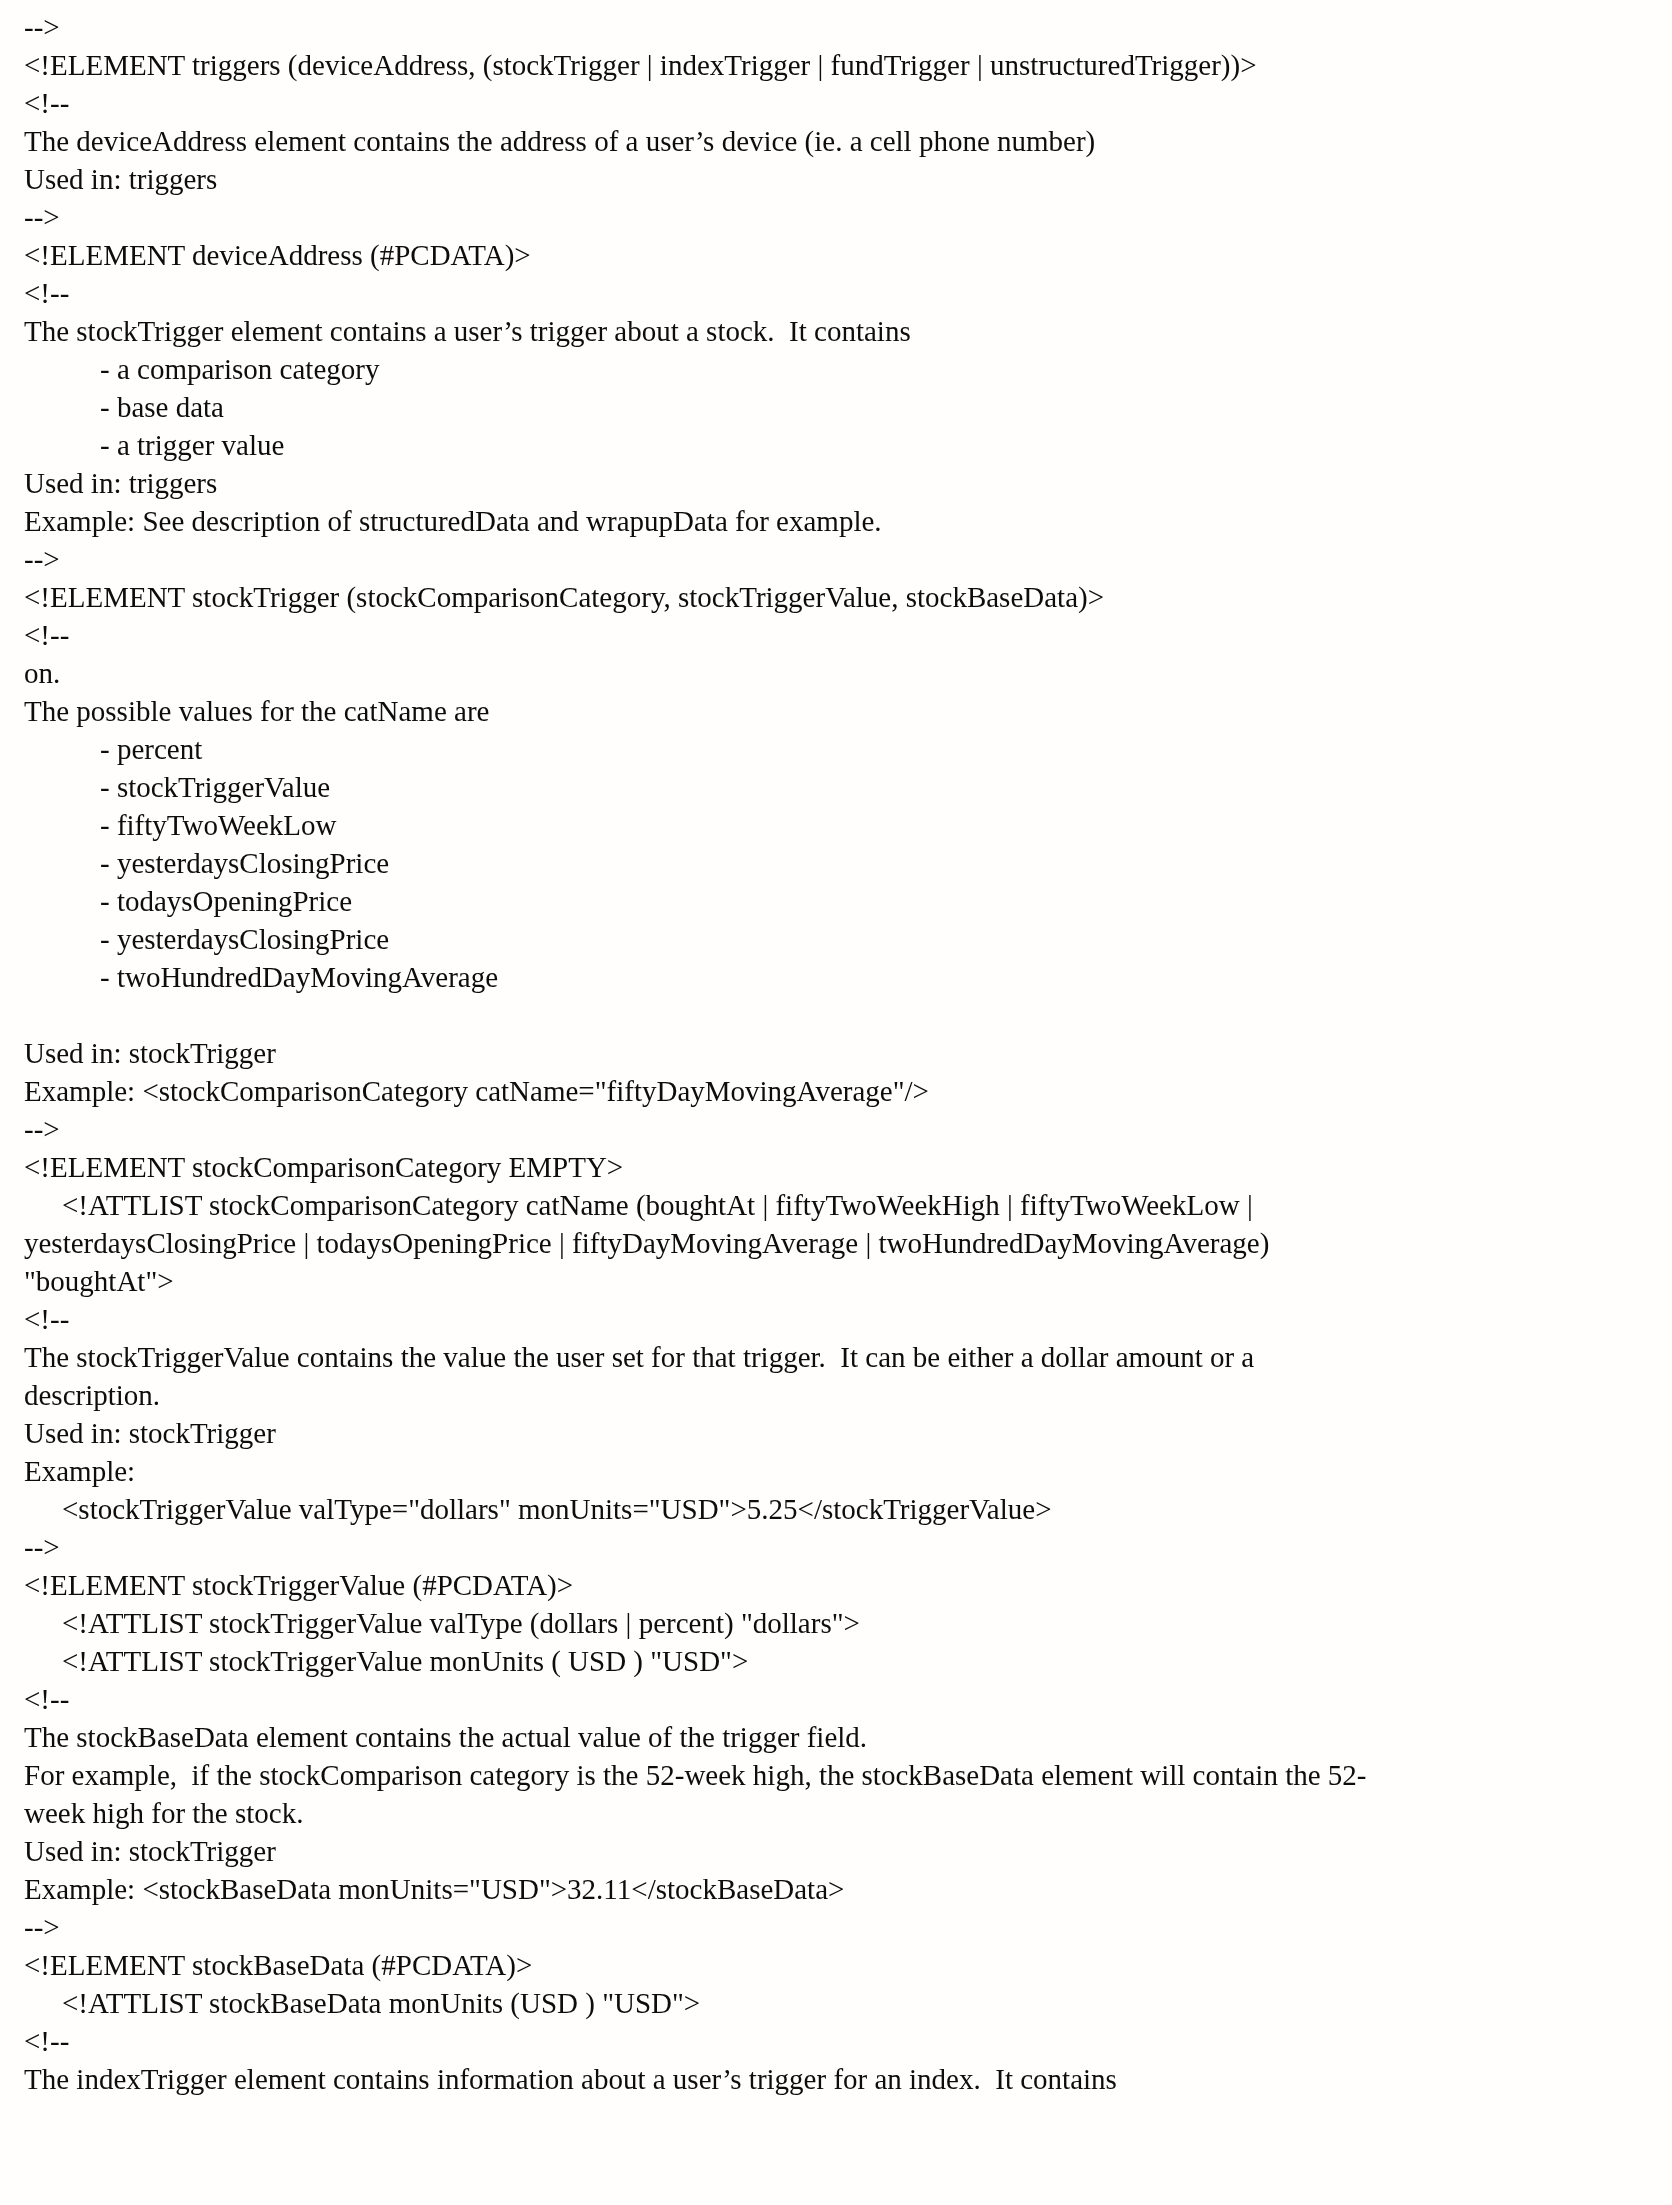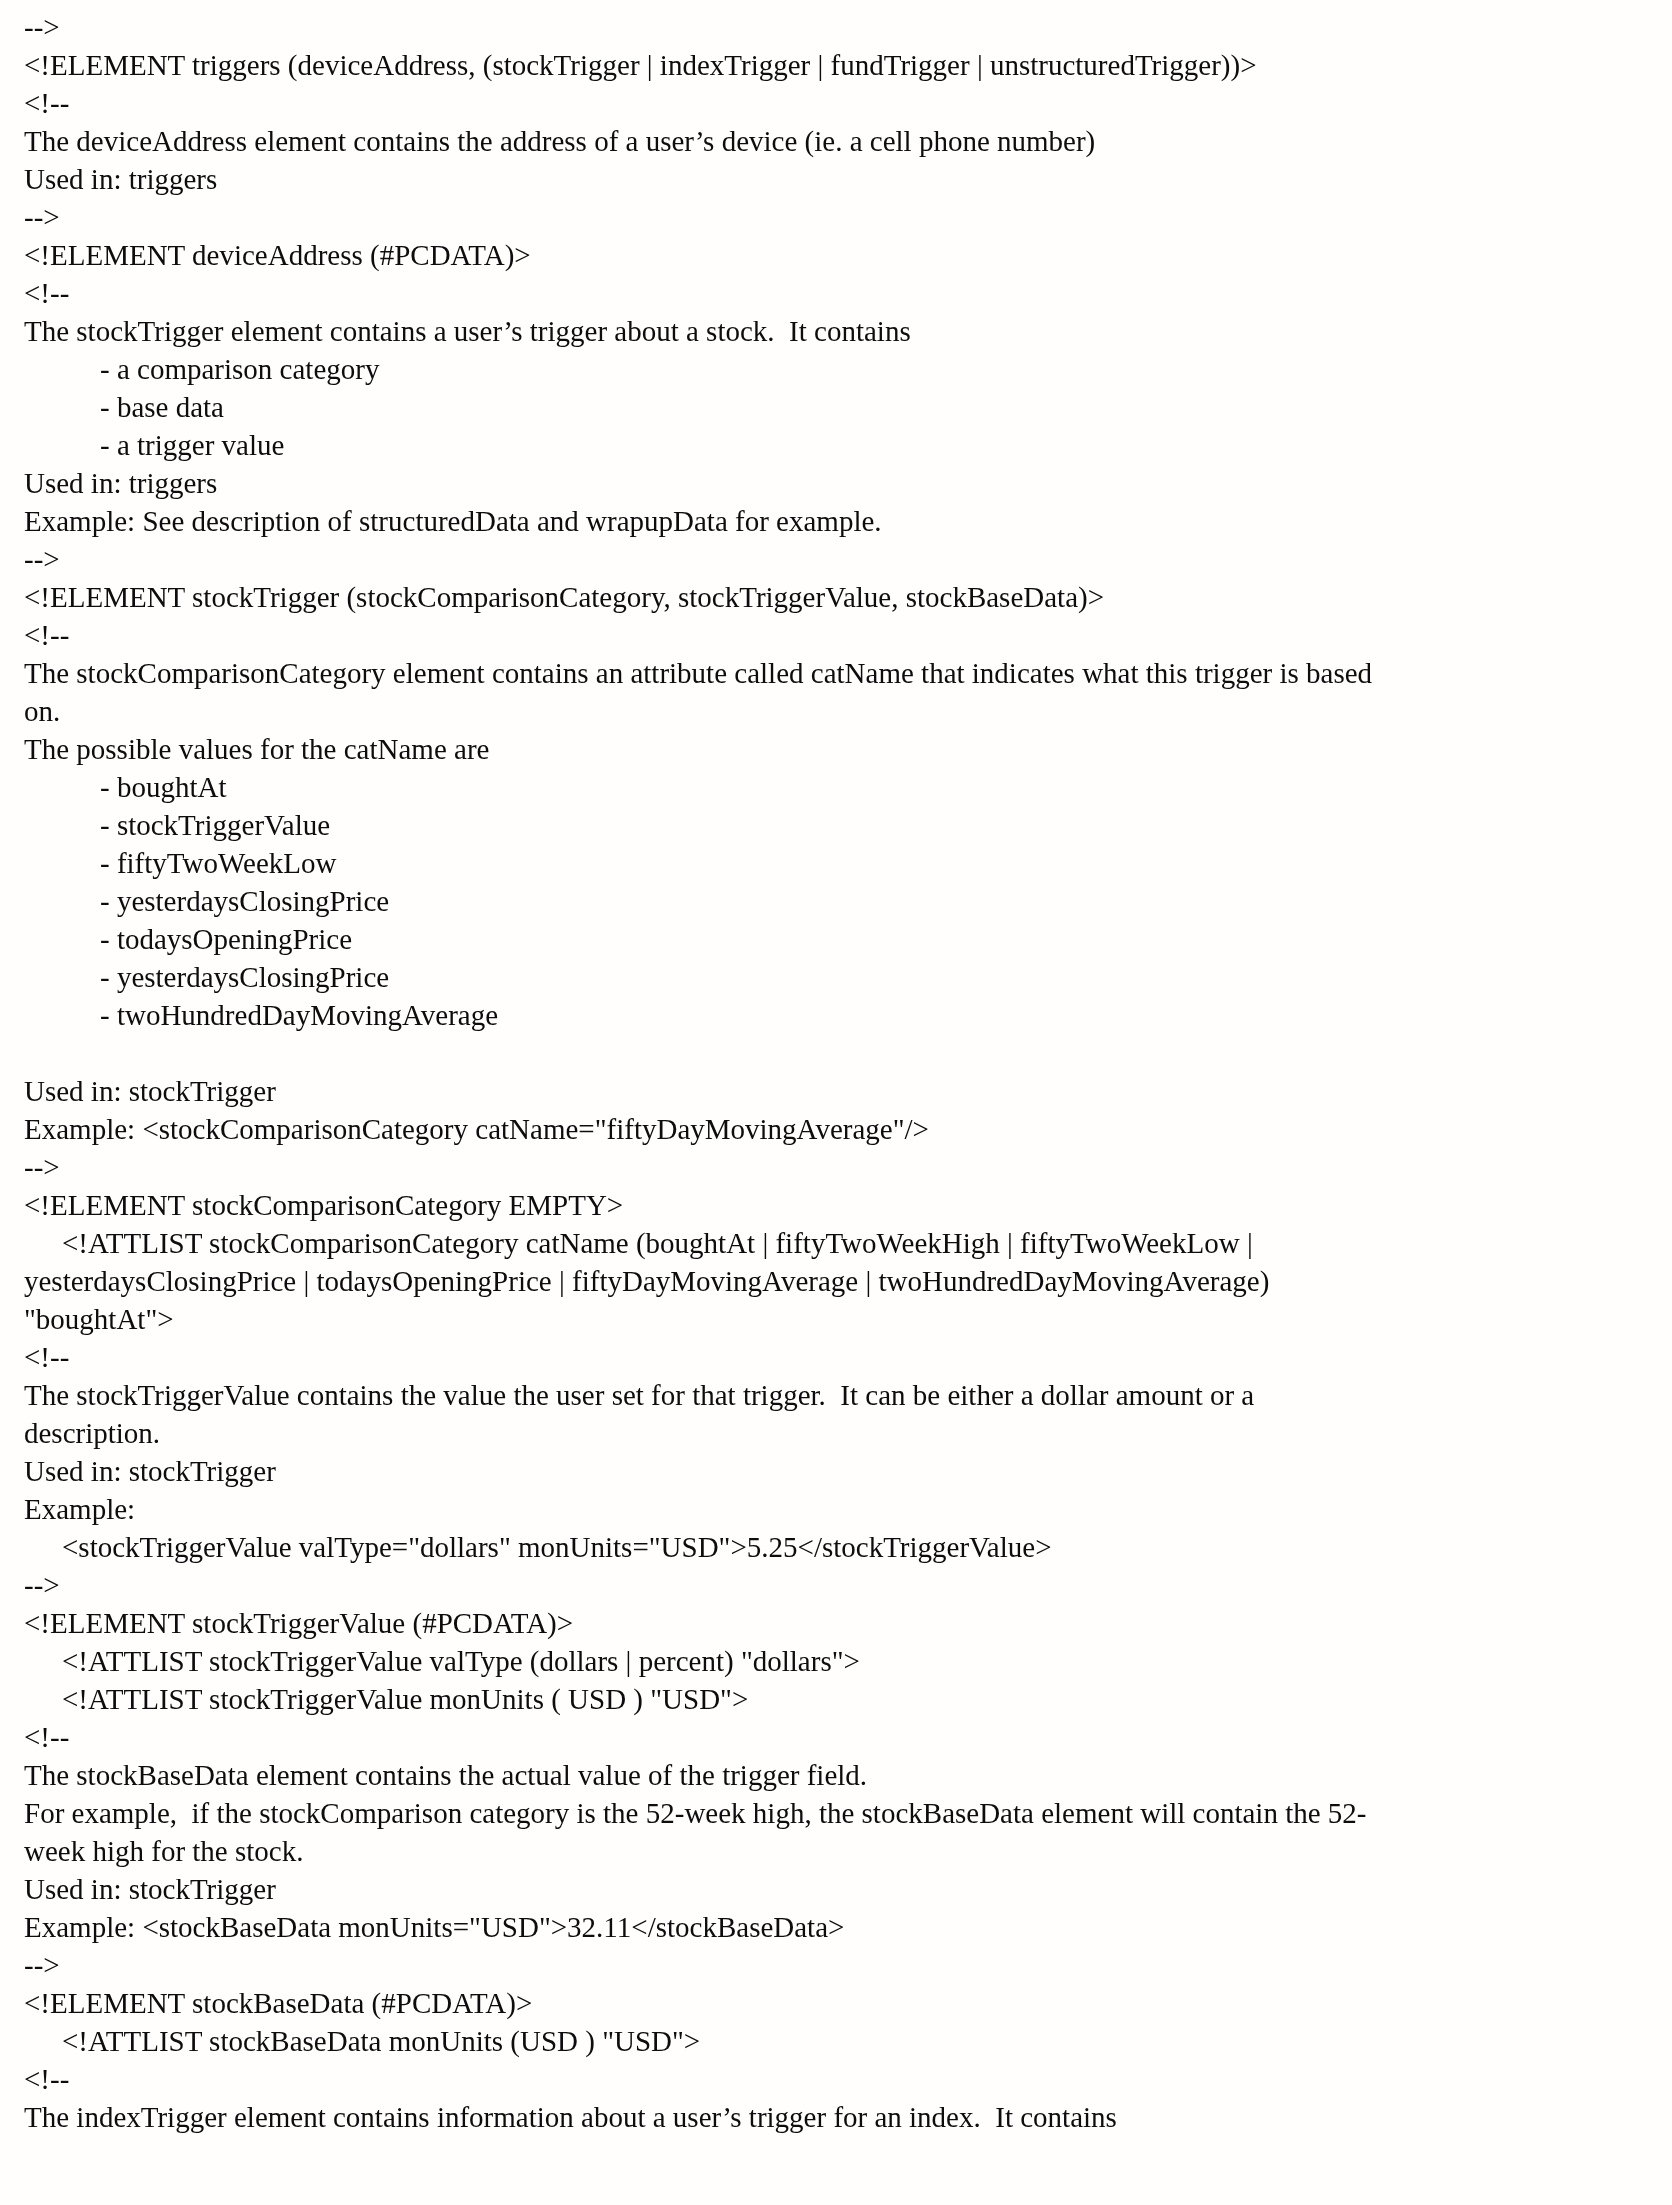--- a/index.html
+++ b/index.html
@@ -46,24 +46,23 @@
       <div class="line indent-0">&lt;!--</div>
       <div class="line indent-0">The stockTrigger element contains a user’s trigger about a stock.  It contains</div>
       <div class="line indent-2">- a comparison category</div>
       <div class="line indent-2">- base data</div>
       <div class="line indent-2">- a trigger value</div>
       <div class="line indent-0">Used in: triggers</div>
       <div class="line indent-0">Example: See description of structuredData and wrapupData for example.</div>
       <div class="line indent-0">--&gt;</div>
       <div class="line indent-0">&lt;!ELEMENT stockTrigger (stockComparisonCategory, stockTriggerValue, stockBaseData)&gt;</div>
       <div class="line indent-0">&lt;!--</div>
-      <div class="line indent-0">The stockComparisonCategory element contains an attribute called catName that indicates what this trigger is based</div>
       <div class="line indent-0">on.</div>
       <div class="line indent-0">The possible values for the catName are</div>
-      <div class="line indent-2">- boughtAt</div>
+      <div class="line indent-2">- percent</div>
       <div class="line indent-2">- stockTriggerValue</div>
       <div class="line indent-2">- fiftyTwoWeekLow</div>
       <div class="line indent-2">- yesterdaysClosingPrice</div>
       <div class="line indent-2">- todaysOpeningPrice</div>
       <div class="line indent-2">- yesterdaysClosingPrice</div>
       <div class="line indent-2">- twoHundredDayMovingAverage</div>
       <div class="line indent-0"></div>
       <div class="line indent-0">Used in: stockTrigger</div>
       <div class="line indent-0">Example: &lt;stockComparisonCategory catName="fiftyDayMovingAverage"/&gt;</div>
       <div class="line indent-0">--&gt;</div>

